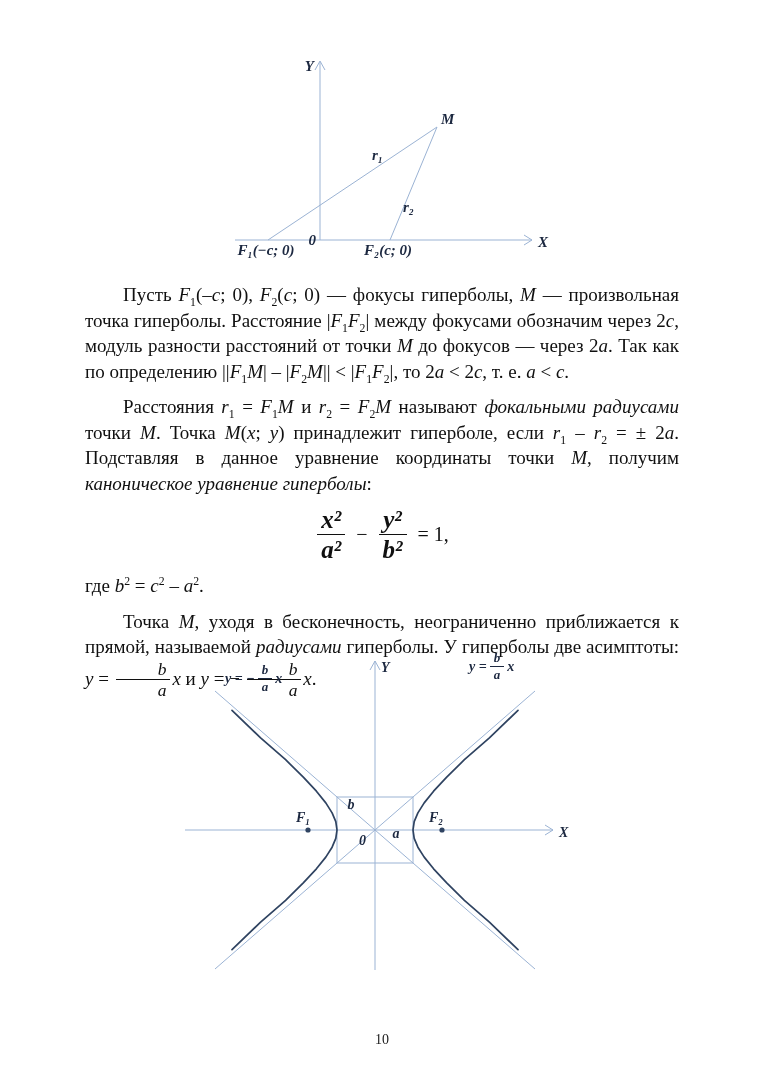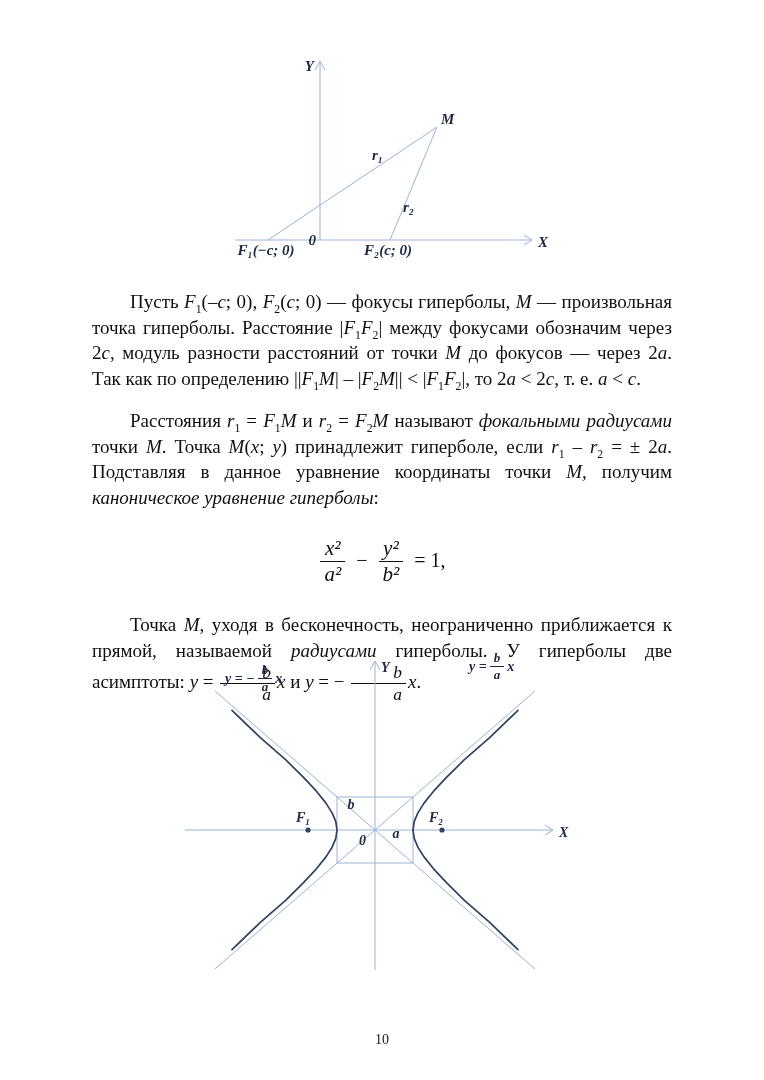--- a/index.html
+++ b/index.html
@@ -13,31 +13,31 @@
   .fig-label.sz15{font-size:15px;}
   .fig-label.sz14{font-size:14px;}
   .construct{stroke:#9bb3d4;stroke-width:1;fill:none;}
   .curve{stroke:#2f4361;stroke-width:1.7;fill:none;stroke-linejoin:round;stroke-linecap:round;}
 
   .asym-label{position:absolute;font-family:"Liberation Serif","DejaVu Serif",serif;font-style:italic;font-weight:bold;font-size:14px;color:#1c2840;display:flex;align-items:center;white-space:nowrap;}
   .asym-label .frac{font-size:13px;margin:0 3px;}
 
   
   .textblock{position:absolute;top:272px;left:75px;width:614px;font-size:19px;line-height:25.5px;text-align:justify;color:#101010;}
-  .textblock p{margin:17px;text-indent:38px;}
+  .textblock p{margin:10px;text-indent:38px;}
   .textblock p.noindent{text-indent:0;}
   sub,sup{font-size:0.62em;line-height:0;}
 
   .frac{display:inline-block;vertical-align:middle;text-align:center;line-height:1.08;}
   .frac .fnum{display:block;border-bottom:1.4px solid currentColor;padding:0 4px 1px;}
   .frac .fden{display:block;padding:1px 4px 0;}
   .textblock .frac{font-size:0.92em;margin:0 2px;}
 
   .formula-row{text-align:center;font-size:20px;margin:8px 0 6px;color:#101010;}
-  .formula-row .frac{font-size:21px;margin:10px 2px;}
+  .formula-row .frac{font-size:25px;margin:0 2px;font-weight:bold;}
   .formula-row .mvar{font-style:italic;}
   .formula-row .op{display:inline-block;margin:0 9px;vertical-align:middle;}
   .formula-row .ftail{display:inline-block;margin-left:9px;vertical-align:middle;}
 
   .page-number{position:absolute;top:1032px;left:0;width:764px;text-align:center;font-size:14px;color:#1a1a1a;}
 </style>
 </head>
 <body>
 
 <div class="page">
@@ -66,20 +66,21 @@
   </div>
 
   <div class="textblock">
     <p>Пусть <i>F</i><sub>1</sub>(–<i>c</i>; 0), <i>F</i><sub>2</sub>(<i>c</i>; 0) — фокусы гиперболы, <i>M</i> — произвольная точка гиперболы. Расстояние |<i>F</i><sub>1</sub><i>F</i><sub>2</sub>| между фокусами обозначим через 2<i>c</i>, модуль разности расстояний от точки <i>M</i> до фокусов — через 2<i>a</i>. Так как по определению ||<i>F</i><sub>1</sub><i>M</i>| – |<i>F</i><sub>2</sub><i>M</i>|| &lt; |<i>F</i><sub>1</sub><i>F</i><sub>2</sub>|, то 2<i>a</i> &lt; 2<i>c</i>, т. е. <i>a</i> &lt; <i>c</i>.</p>
     <p>Расстояния <i>r</i><sub>1</sub> = <i>F</i><sub>1</sub><i>M</i> и <i>r</i><sub>2</sub> = <i>F</i><sub>2</sub><i>M</i> называют <i>фокальными радиусами</i> точки <i>M</i>. Точка <i>M</i>(<i>x</i>; <i>y</i>) принадлежит гиперболе, если <i>r</i><sub>1</sub> – <i>r</i><sub>2</sub> = ± 2<i>a</i>. Подставляя в данное уравнение координаты точки <i>M</i>, получим <i>каноническое уравнение гиперболы</i>:</p>
 
     <div class="formula-row">
       <span class="frac"><span class="fnum mvar">x²</span><span class="fden mvar">a²</span></span><span class="op">−</span><span class="frac"><span class="fnum mvar">y²</span><span class="fden mvar">b²</span></span><span class="ftail">= 1,</span>
     </div>
 
+    <p class="noindent">где <i>b</i><sup>2</sup> = <i>c</i><sup>2</sup> – <i>a</i><sup>2</sup>.</p>
     <p>Точка <i>M</i>, уходя в бесконечность, неограниченно приближается к прямой, называемой <i>радиусами</i> гиперболы. У гиперболы две асимптоты: <i>y</i> = <span class="frac"><span class="fnum"><i>b</i></span><span class="fden"><i>a</i></span></span><i>x</i> и <i>y</i> = − <span class="frac"><span class="fnum"><i>b</i></span><span class="fden"><i>a</i></span></span><i>x</i>.</p>
   </div>
 
   <div class="fig-bottom">
     <svg width="600" height="330" viewBox="0 0 600 330">
       <g>
         <line class="construct" x1="300" y1="11" x2="300" y2="320"></line>
         <polyline class="construct" points="295,20 300,11 305,20"></polyline>
         <line class="construct" x1="110" y1="180" x2="478" y2="180"></line>
         <polyline class="construct" points="470,175 478,180 470,185"></polyline>

